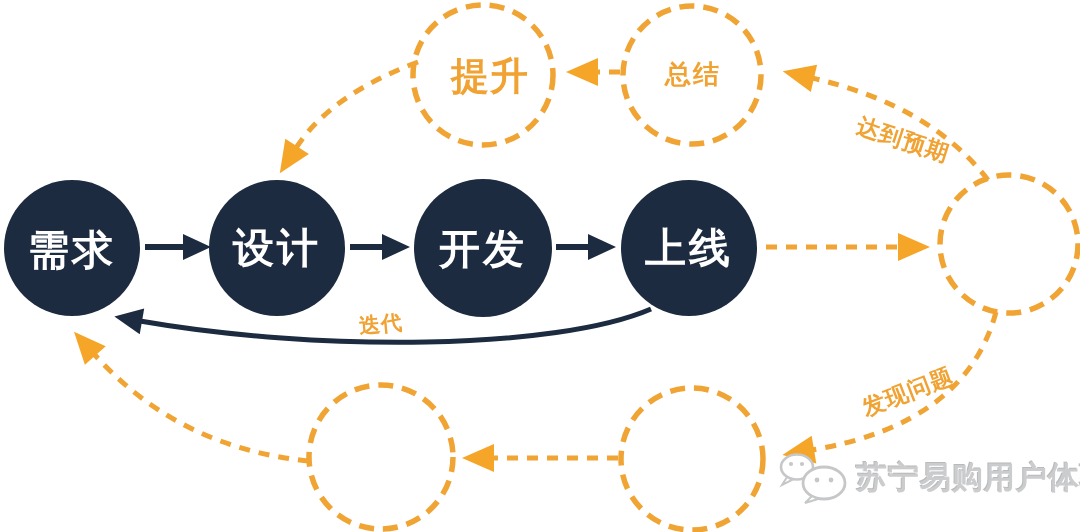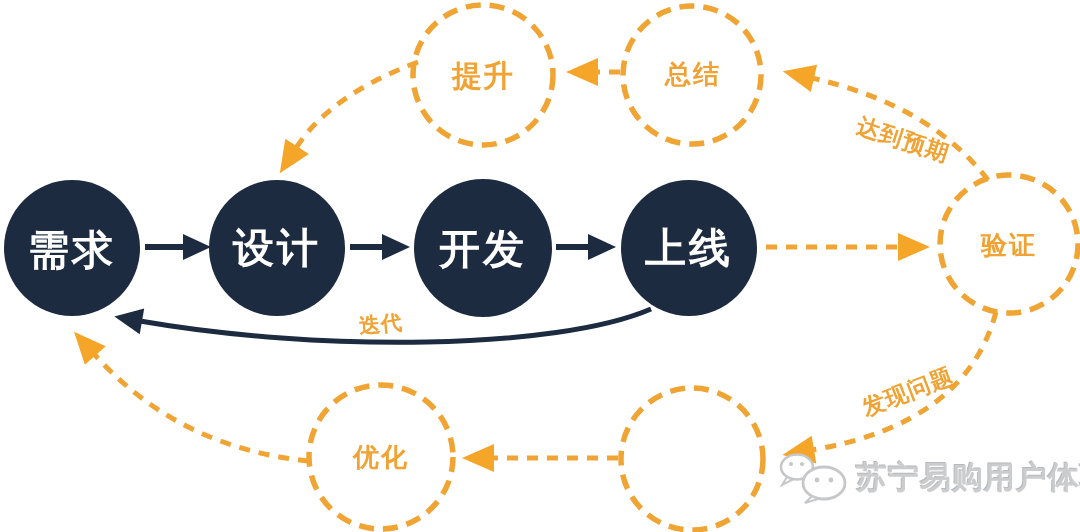--- a/index.html
+++ b/index.html
@@ -14,21 +14,21 @@
   .lbl{
     position:absolute;
     transform:translate(-50%,-50%);
     font-weight:bold;
     text-align:center;
     white-space:nowrap;
     user-select:none;
   }
   .dark-lbl{color:#ffffff;font-size:41px;letter-spacing:3px;}
   .orange-lbl{color:#F0A232;font-size:26px;letter-spacing:2px;}
-  .orange-lbl.two{font-size:30px;line-height:1.18;letter-spacing:1px;}
+  .orange-lbl.two{font-size:38px;line-height:1.18;letter-spacing:1px;margin-left:7px;}
   .edge-lbl{color:#F0A232;font-size:23px;letter-spacing:1px;font-weight:bold;}
   .edge-lbl.small{font-size:21px;}
   .rot18{transform:translate(-50%,-50%) rotate(18deg);}
   .rotm21{transform:translate(-50%,-50%) rotate(-21deg);}
   .rotm5{transform:translate(-50%,-50%) rotate(-5deg);}
   .watermark{
     position:absolute;left:776px;top:452px;
     display:flex;align-items:center;gap:4px;
   }
   .watermark .wm-text{
@@ -80,22 +80,20 @@
 
   <div class="lbl dark-lbl" style="left:72px;top:250px">需求</div>
   <div class="lbl dark-lbl" style="left:277px;top:248px">设计</div>
   <div class="lbl dark-lbl" style="left:483px;top:249px">开发</div>
   <div class="lbl dark-lbl" style="left:689px;top:248px">上线</div>
 
   <div class="lbl orange-lbl two" style="left:483px;top:76px">
     <span>提升</span><br>
   </div>
   <div class="lbl orange-lbl" style="left:693px;top:74px">总结</div>
-  <div class="lbl orange-lbl" style="left:1009px;top:245px">验证</div>
-  <div class="lbl orange-lbl" style="left:381px;top:457px">优化</div>
 
   <div class="lbl edge-lbl rot18" style="left:903px;top:140px">达到预期</div>
   <div class="lbl edge-lbl rotm21" style="left:908px;top:392px">发现问题</div>
   <div class="lbl edge-lbl small rotm5" style="left:381px;top:324px">迭代</div>
 
   <div class="watermark">
     <svg width="76" height="52" viewBox="0 0 76 52">
       <ellipse cx="21" cy="15" rx="16" ry="12.5" fill="#ffffff" stroke="#c6c7c9" stroke-width="2.6"></ellipse>
       <path d="M11,25 L6,33 L16,28 Z" fill="#ffffff" stroke="#c6c7c9" stroke-width="2"></path>
       <circle cx="15" cy="12" r="2.1" fill="#c6c7c9"></circle>

